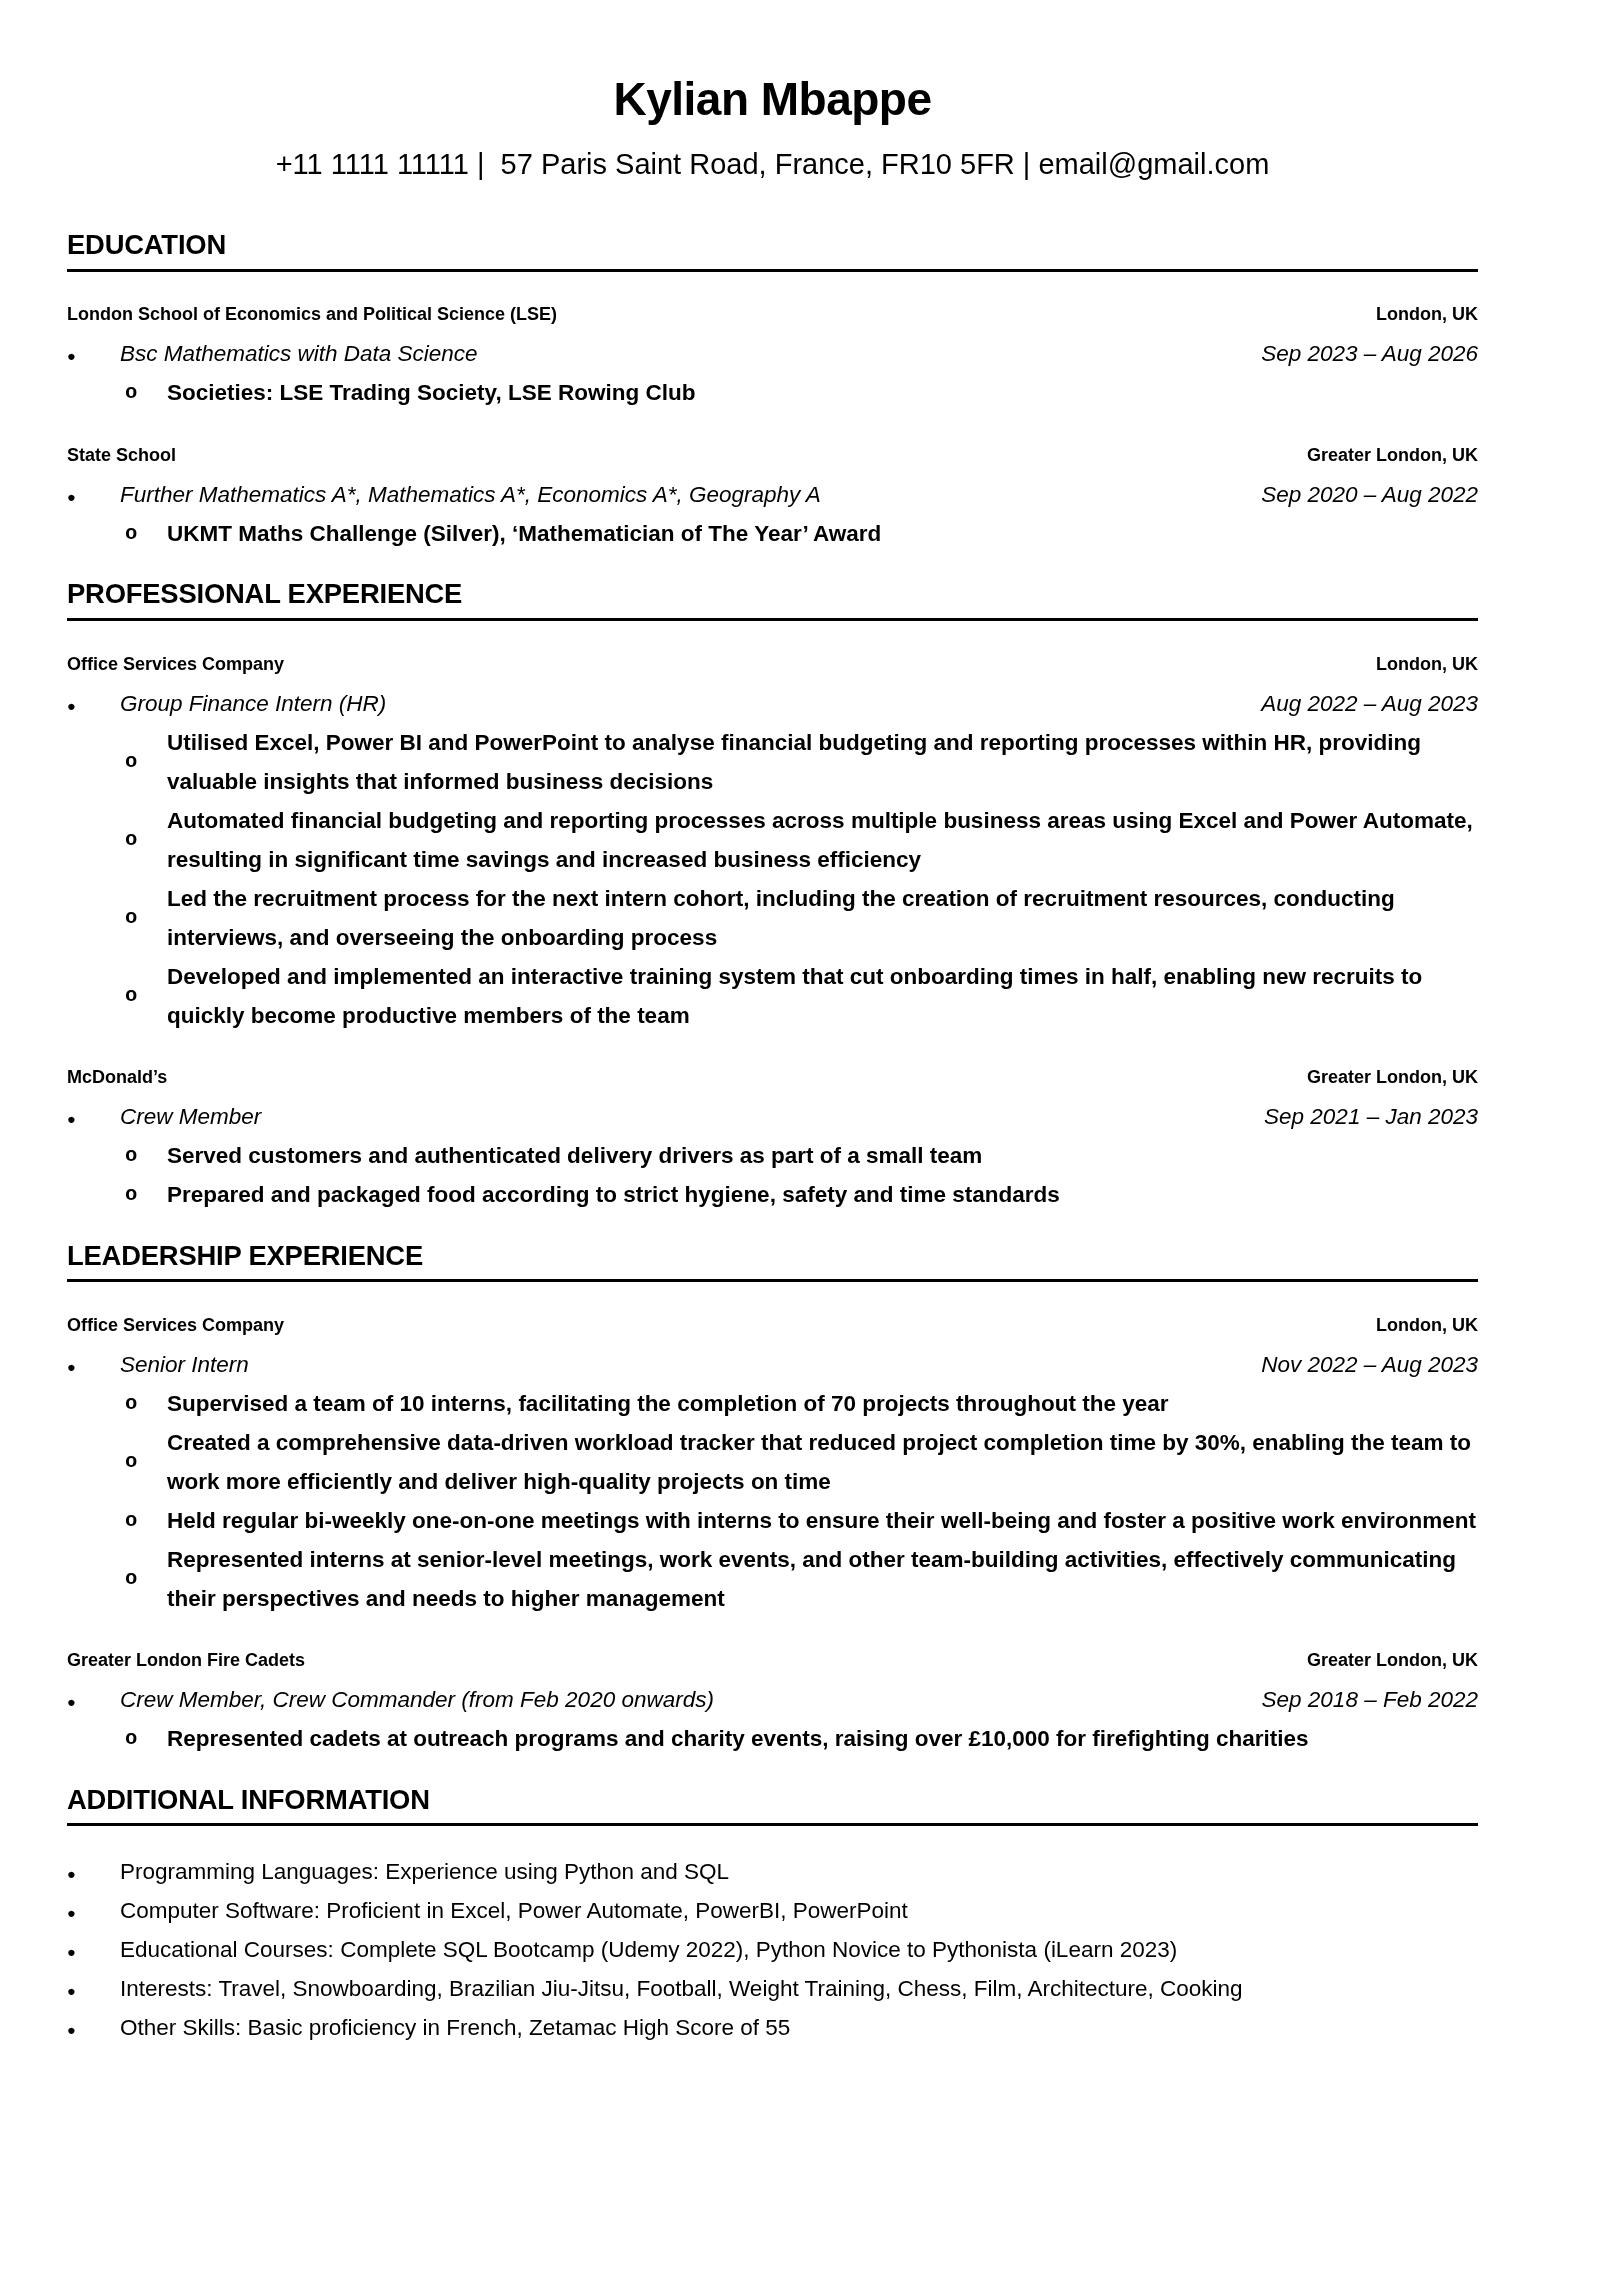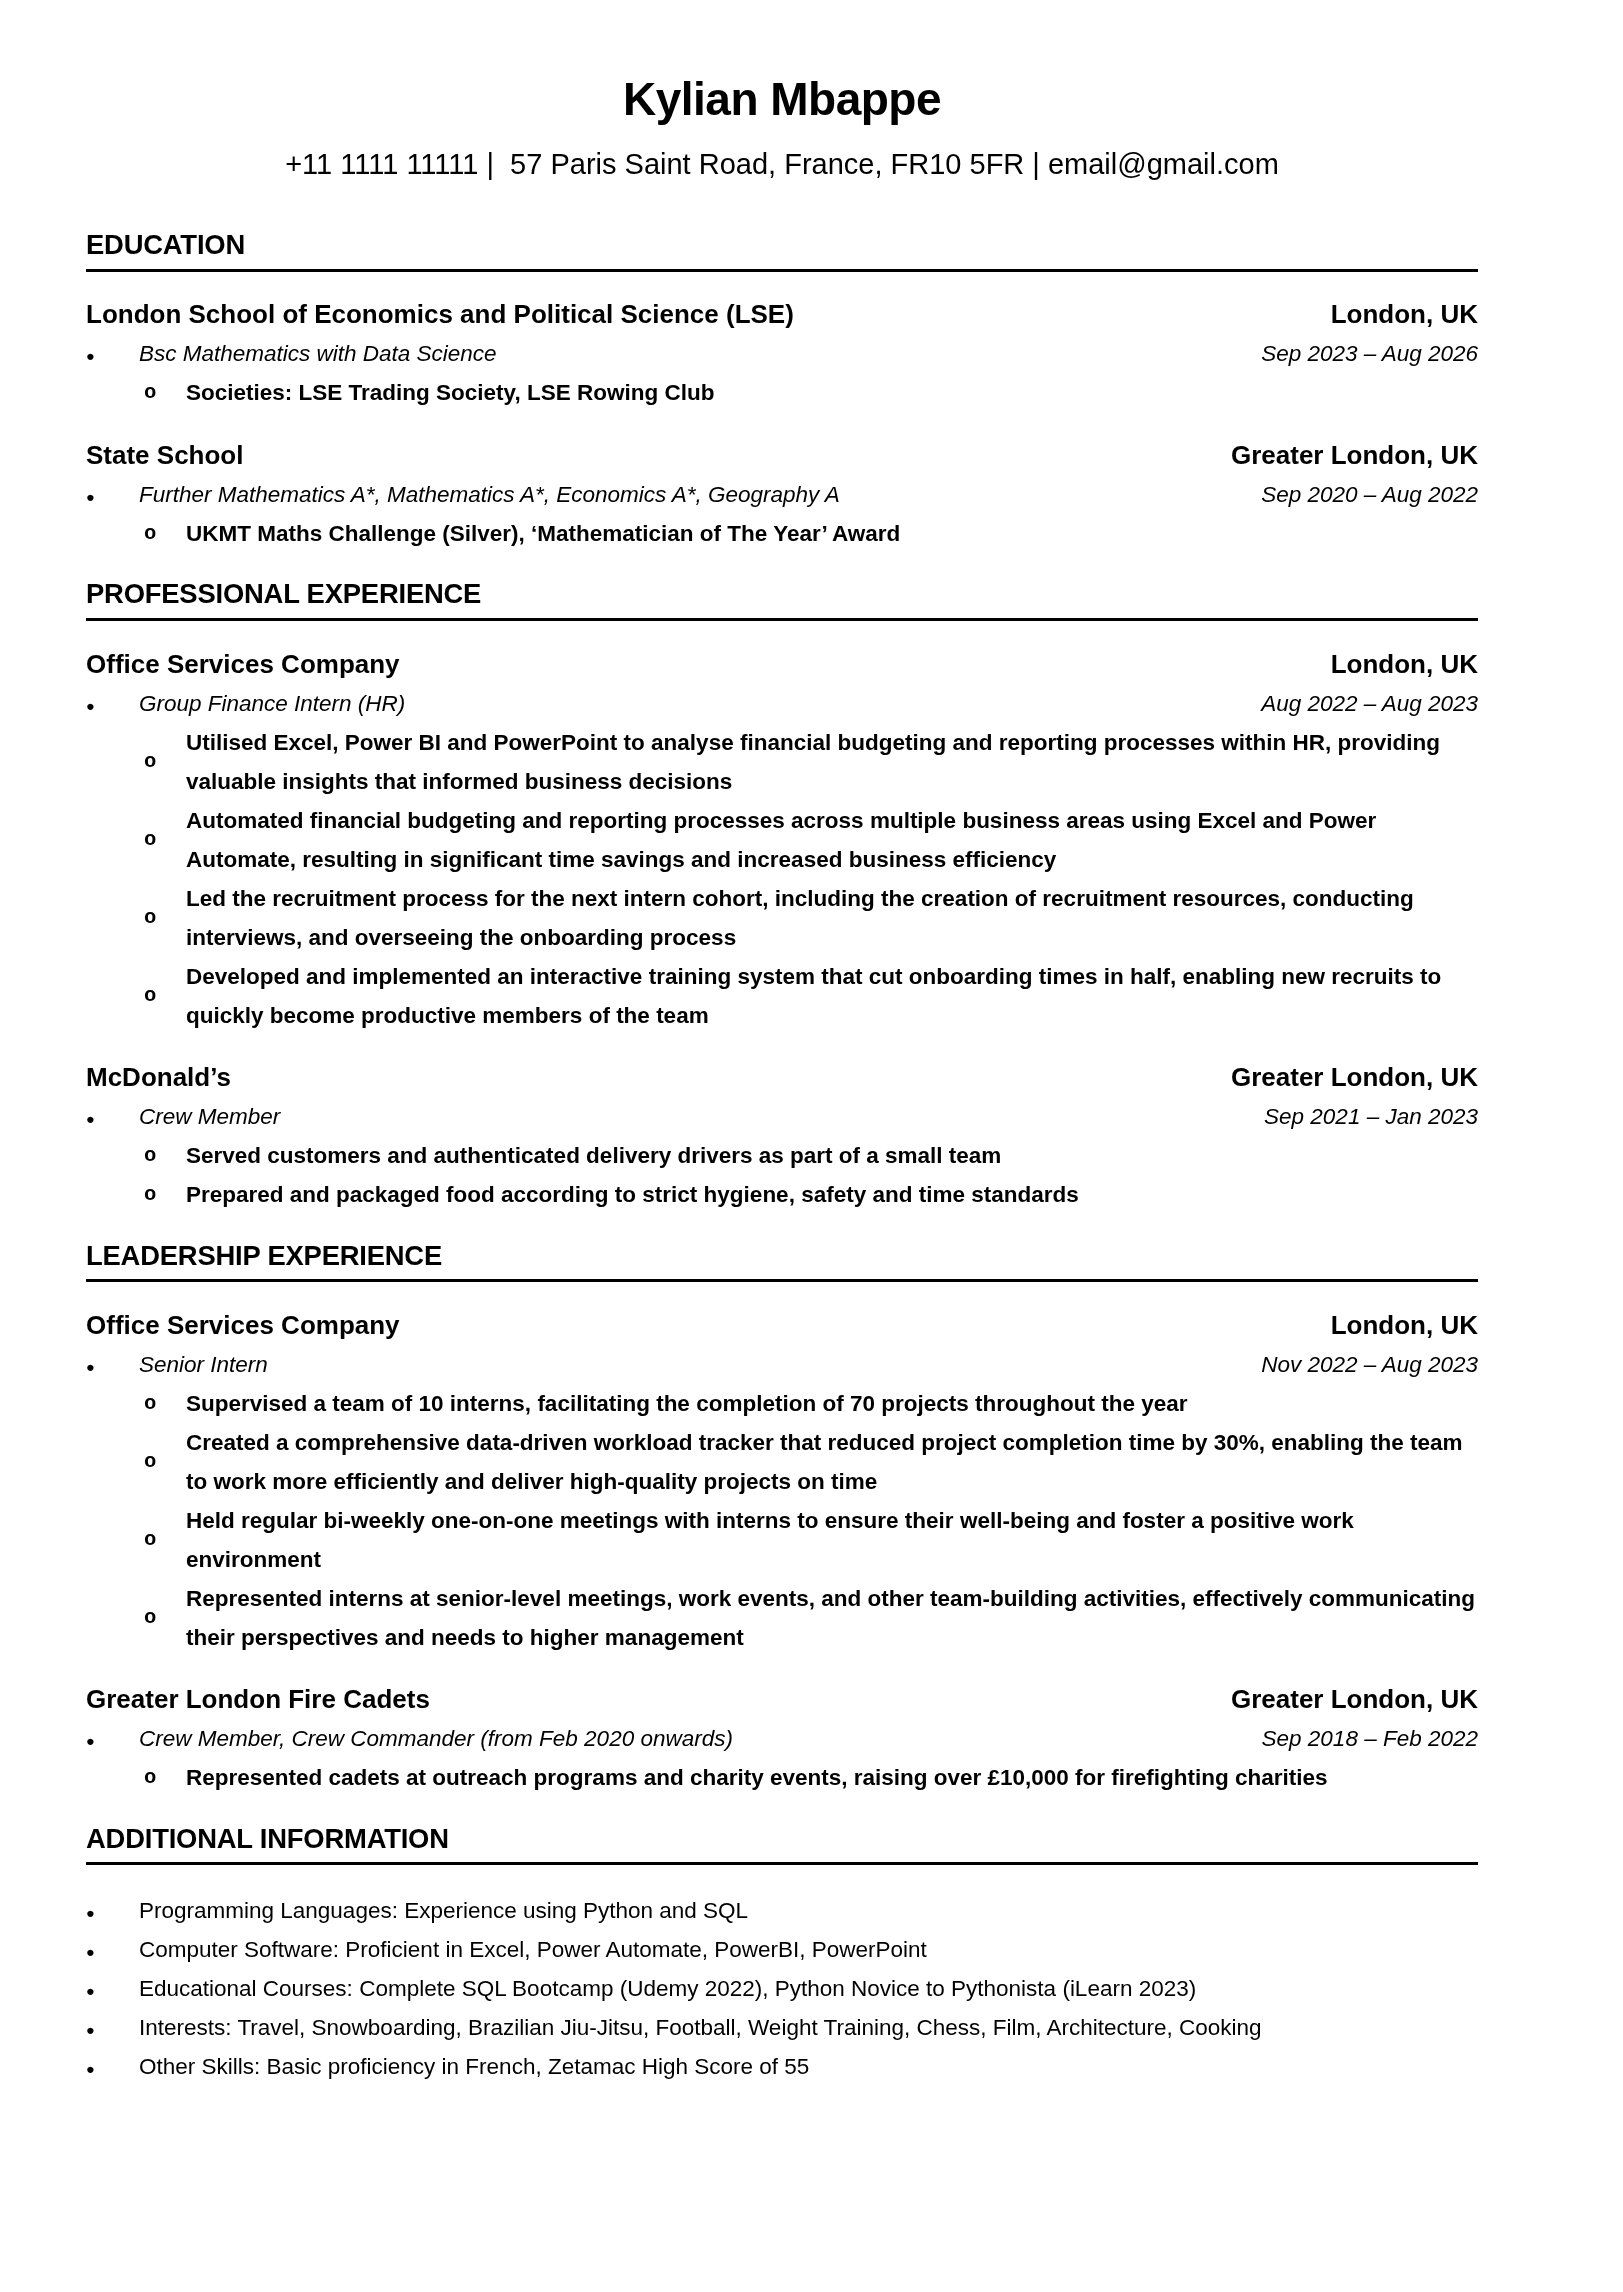--- a/index.html
+++ b/index.html
@@ -1,18 +1,18 @@
 <!DOCTYPE html>
 <html><head>
 <meta charset="utf-8">
 <style>
   html,body { margin:0; padding:0; background:#ffffff; }
   .page {
     width:1623px; height:2241px; margin:0 auto; background:#ffffff;
-    box-sizing:border-box; padding:55px 145px 0 86px;
+    box-sizing:border-box; padding:55px 145px 0 67px;
     font-family:"Liberation Sans", sans-serif; color:#000;
   }
   
   .name {
     margin:15.7px 0 0 0; text-align:center;
     font-size:46px; font-weight:700; letter-spacing:-0.5px; line-height:1.25;
   }
   .contact {
     margin-top:15.7px; text-align:center;
     font-size:29px; white-space:pre; line-height:1.4;
@@ -20,21 +20,21 @@
   
   .section-title {
     margin:23.5px 0 0 0; padding:0 0 5.9px 0;
     border-bottom:3.9px solid #000;
     font-size:27.4px; font-weight:700; letter-spacing:-0.2px; line-height:1.3;
   }
   .section-title.first { margin-top:43px; }
   
   .entry { margin-top:23.5px; }
   .row { display:flex; justify-content:space-between; align-items:baseline; }
-  .org, .loc { font-weight:700; font-size:26px; line-height:39px; }
+  .org, .loc { font-weight:700; font-size:18px; line-height:39px; }
   .role, .dates { font-style:italic; font-size:22.5px; line-height:39px; }
   .role-left { display:flex; align-items:baseline; }
   
   .b1marker { flex:0 0 53px; }
   .b1marker::before { content:"\25CF"; font-size:14.7px; }
   .sub { display:flex; align-items:center; padding-left:58px;font-weight:bold; }
   .b2marker { flex:0 0 42px; }
   .b2marker::before { content:"o"; font-family:"Liberation Mono", monospace; font-size:20.6px; }
   .sub .text { flex:1; font-size:22.5px; line-height:39px; }
   

